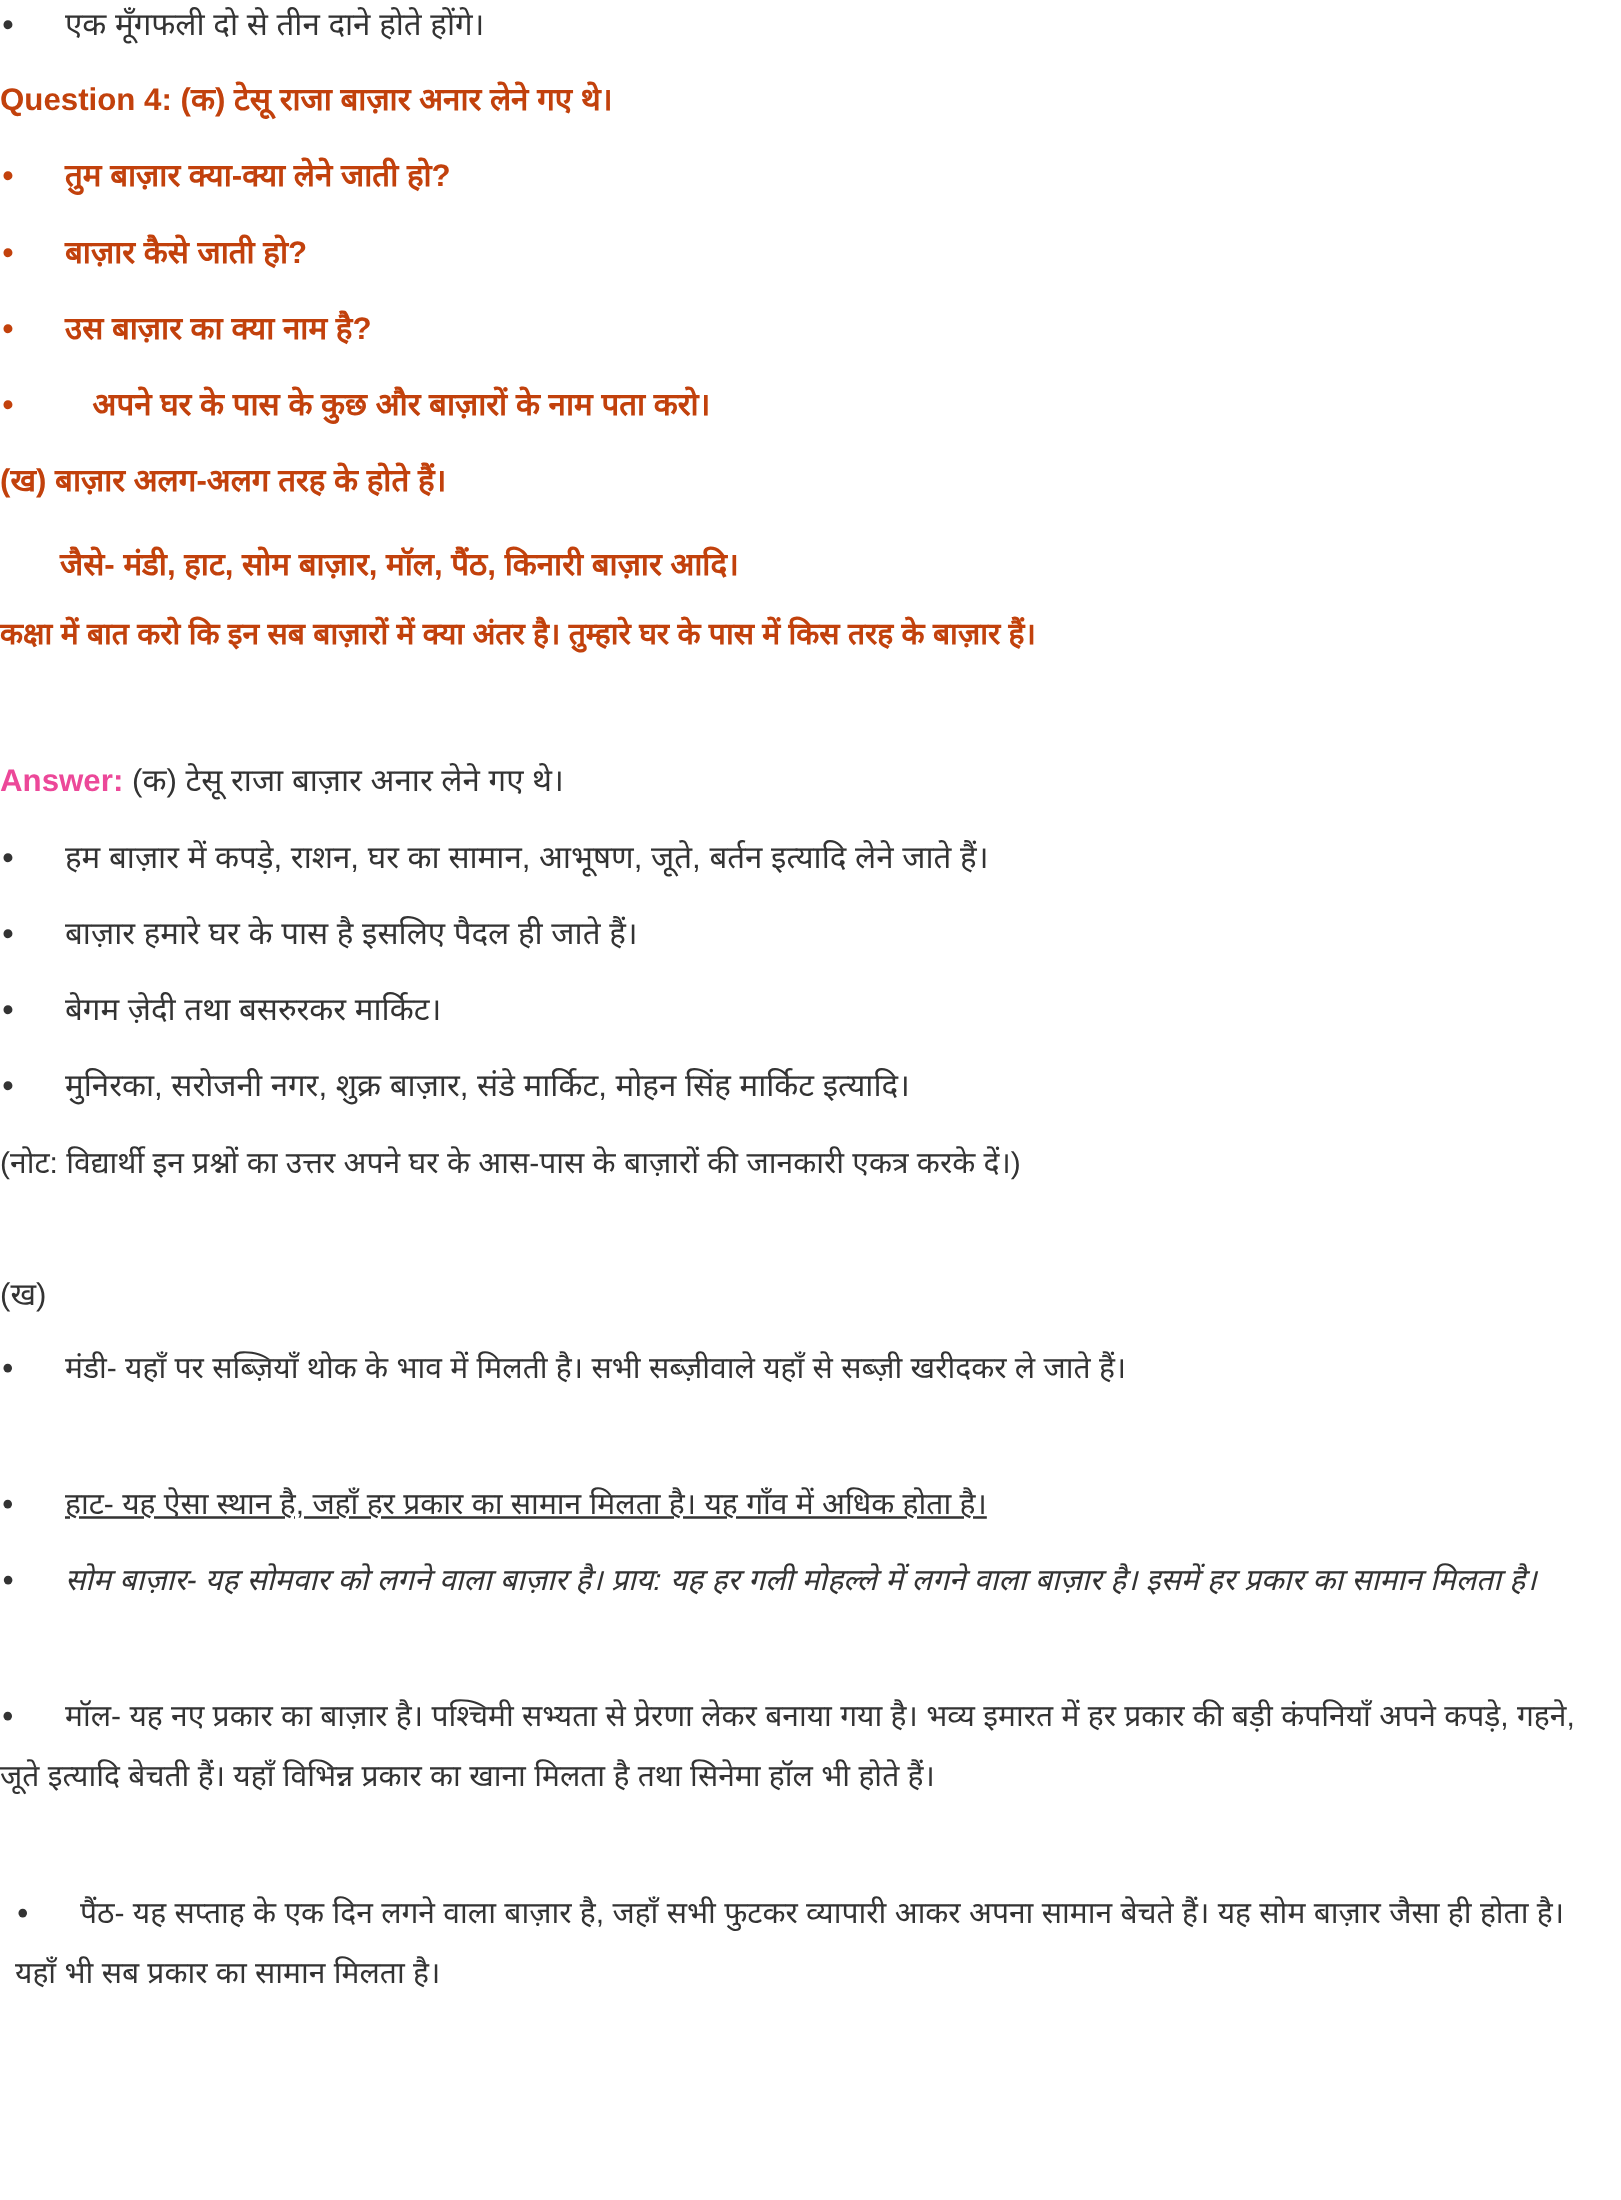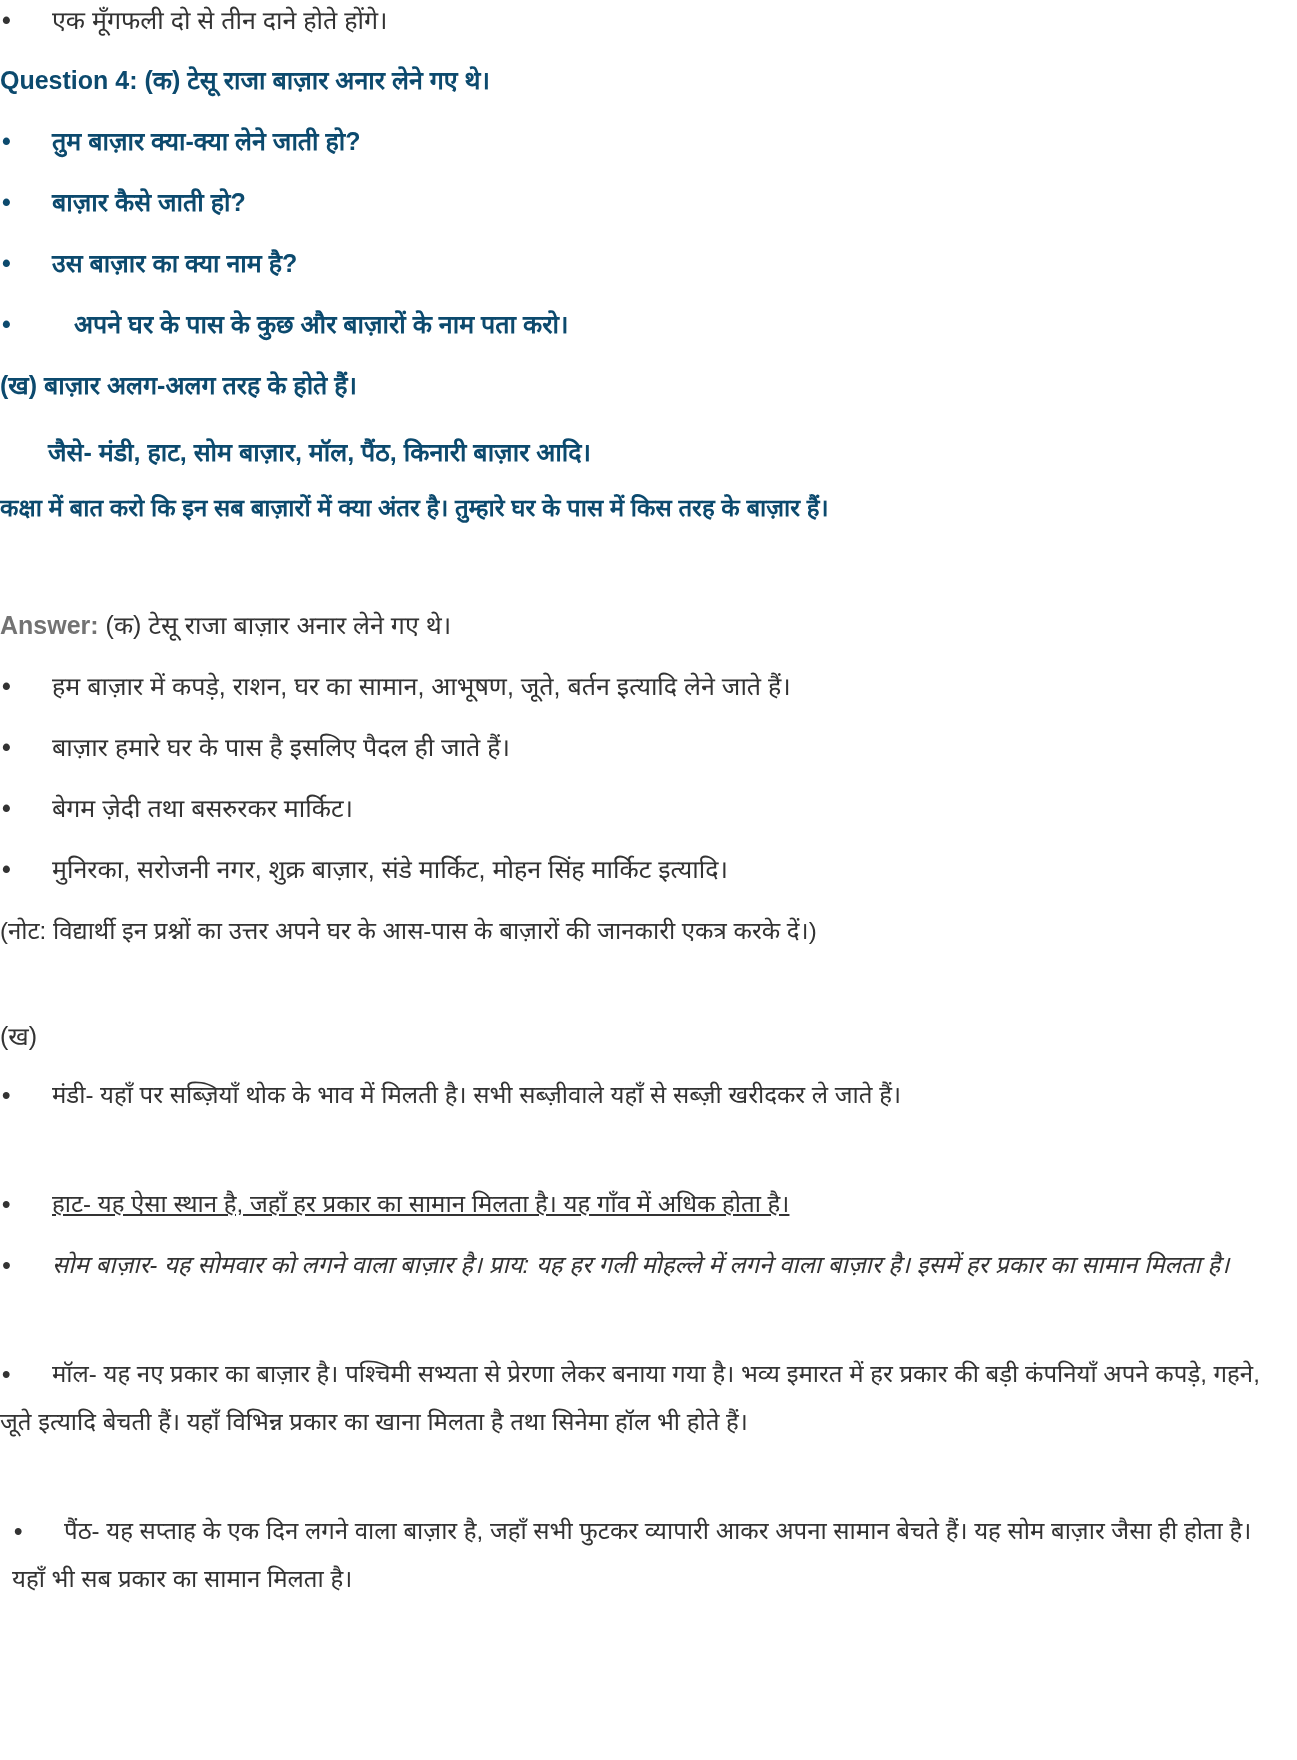--- a/index.html
+++ b/index.html
@@ -21,21 +21,21 @@
       top: 0;
       width: 1290px;
     }
     .line {
       position: absolute;
       left: 0;
       font-size: 25px;
       line-height: 40px;
       white-space: nowrap;
     }
-    .bold { font-weight: bold; color: #0c4a6e; }
+    .bold { font-weight: bold; color: #c2410c; }
     .normal { font-weight: normal; color: #333333; }
     .bullet {
       display: inline-block;
       width: 50px;
       text-align: left;
       padding-left: 2px;
       font-weight: bold;
     }
     .bullet-wide { width: 72px; }
     .label-strong { font-weight: bold; }
@@ -73,21 +73,21 @@
   </div>
   <div class="line bold" style="top:304px;">
     <span class="bullet bullet-wide">•</span><span>अपने घर के पास के कुछ और बाज़ारों के नाम पता करो।</span>
   </div>
 
   <div class="line bold" style="top:365px;">(ख) बाज़ार अलग-अलग तरह के होते हैं।</div>
   <div class="line bold" style="top:432px;margin-left:48px;">जैसे- मंडी, हाट, सोम बाज़ार, मॉल, पैंठ, किनारी बाज़ार आदि।</div>
   <div class="wrap bold" style="top:484px;">कक्षा में बात करो कि इन सब बाज़ारों में क्या अंतर है। तुम्हारे घर के पास में किस तरह के बाज़ार हैं।</div>
 
   <div class="line normal" style="top:605px;">
-    <span class="label-strong" style="color:#737373;">Answer:</span>
+    <span class="label-strong" style="color:#ec4899;">Answer:</span>
     <span>(क) टेसू राजा बाज़ार अनार लेने गए थे।</span>
   </div>
 
   <div class="line normal" style="top:666px;">
     <span class="bullet">•</span><span>हम बाज़ार में कपड़े, राशन, घर का सामान, आभूषण, जूते, बर्तन इत्यादि लेने जाते हैं।</span>
   </div>
   <div class="line normal" style="top:727px;">
     <span class="bullet">•</span><span>बाज़ार हमारे घर के पास है इसलिए पैदल ही जाते हैं।</span>
   </div>
   <div class="line normal" style="top:788px;">

